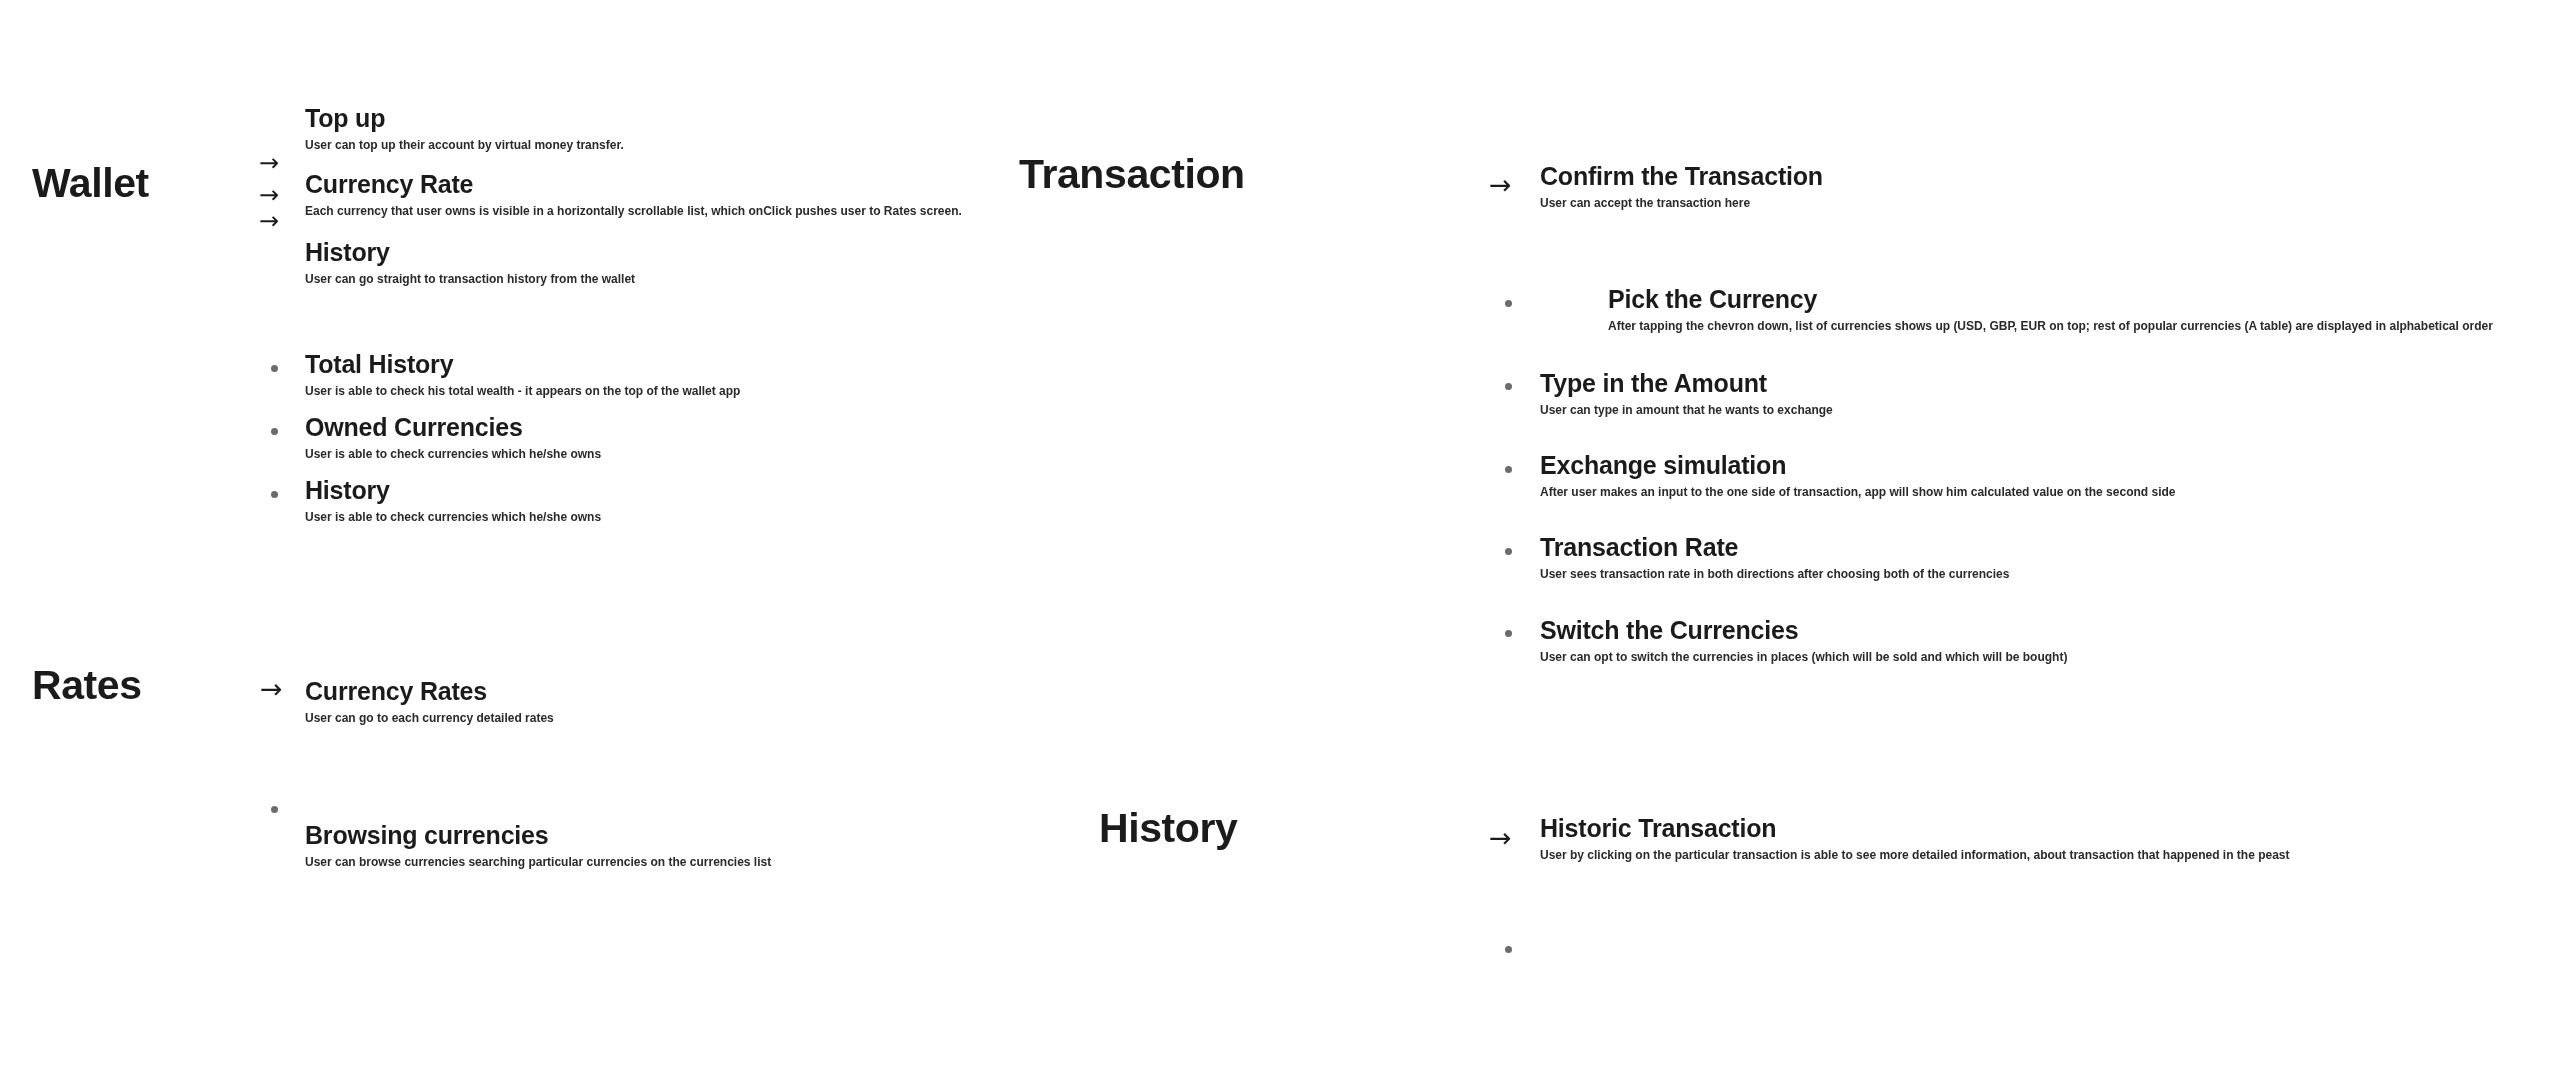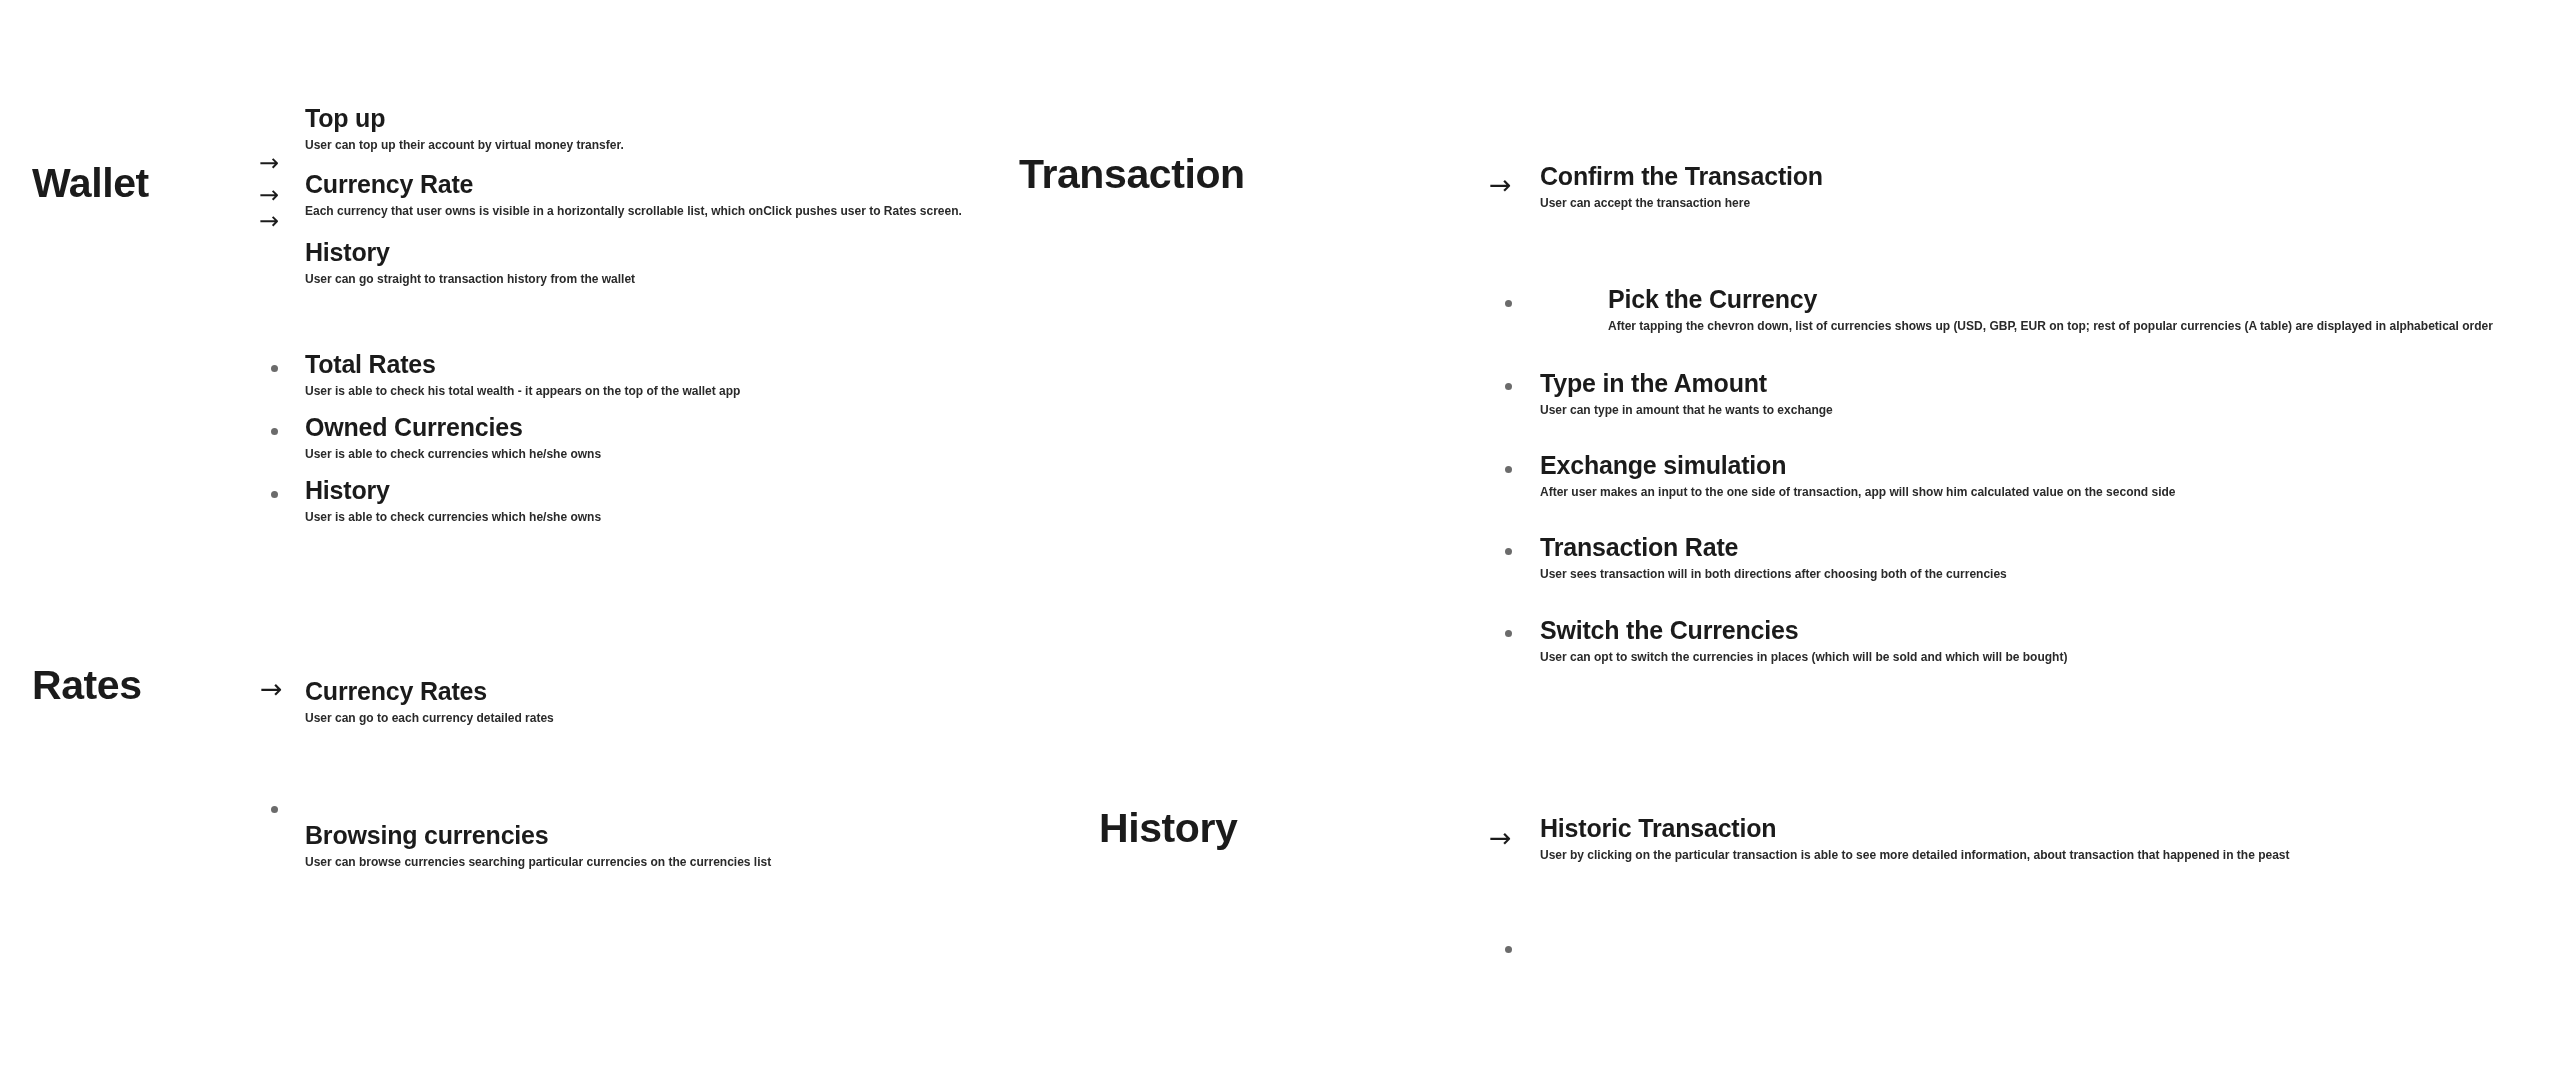--- a/index.html
+++ b/index.html
@@ -95,21 +95,21 @@
     <div class="feature-desc">Each currency that user owns is visible in a horizontally scrollable list, which onClick pushes user to Rates screen.</div>
   </div>
 
   <div class="feature" style="left:305px; top:226px;">
     <div class="feature-title">History</div>
     <div class="feature-desc">User can go straight to transaction history from the wallet</div>
   </div>
 
   <div class="bullet" style="left:271px; top:365px;"></div>
   <div class="feature" style="left:305px; top:338px;">
-    <div class="feature-title">Total Rates</div>
+    <div class="feature-title">Total History</div>
     <div class="feature-desc">User is able to check his total wealth - it appears on the top of the wallet app</div>
   </div>
 
   <div class="bullet" style="left:271px; top:428px;"></div>
   <div class="feature" style="left:305px; top:401px;">
     <div class="feature-title">Owned Currencies</div>
     <div class="feature-desc">User is able to check currencies which he/she owns</div>
   </div>
 
   <div class="bullet" style="left:271px; top:491px;"></div>
@@ -156,21 +156,21 @@
 
   <div class="bullet" style="left:1505px; top:466px;"></div>
   <div class="feature" style="left:1540px; top:439px;">
     <div class="feature-title">Exchange simulation</div>
     <div class="feature-desc">After user makes an input to the one side of transaction, app will show him calculated value on the second side</div>
   </div>
 
   <div class="bullet" style="left:1505px; top:548px;"></div>
   <div class="feature" style="left:1540px; top:521px;">
     <div class="feature-title">Transaction Rate</div>
-    <div class="feature-desc">User sees transaction will in both directions after choosing both of the currencies</div>
+    <div class="feature-desc">User sees transaction rate in both directions after choosing both of the currencies</div>
   </div>
 
   <div class="bullet" style="left:1505px; top:630px;"></div>
   <div class="feature" style="left:1540px; top:604px;">
     <div class="feature-title">Switch the Currencies</div>
     <div class="feature-desc">User can opt to switch the currencies in places (which will be sold and which will be bought)</div>
   </div>
 
   <div class="group-label right-align" style="left:1099px; top:808px; width:358px;">History</div>
 

